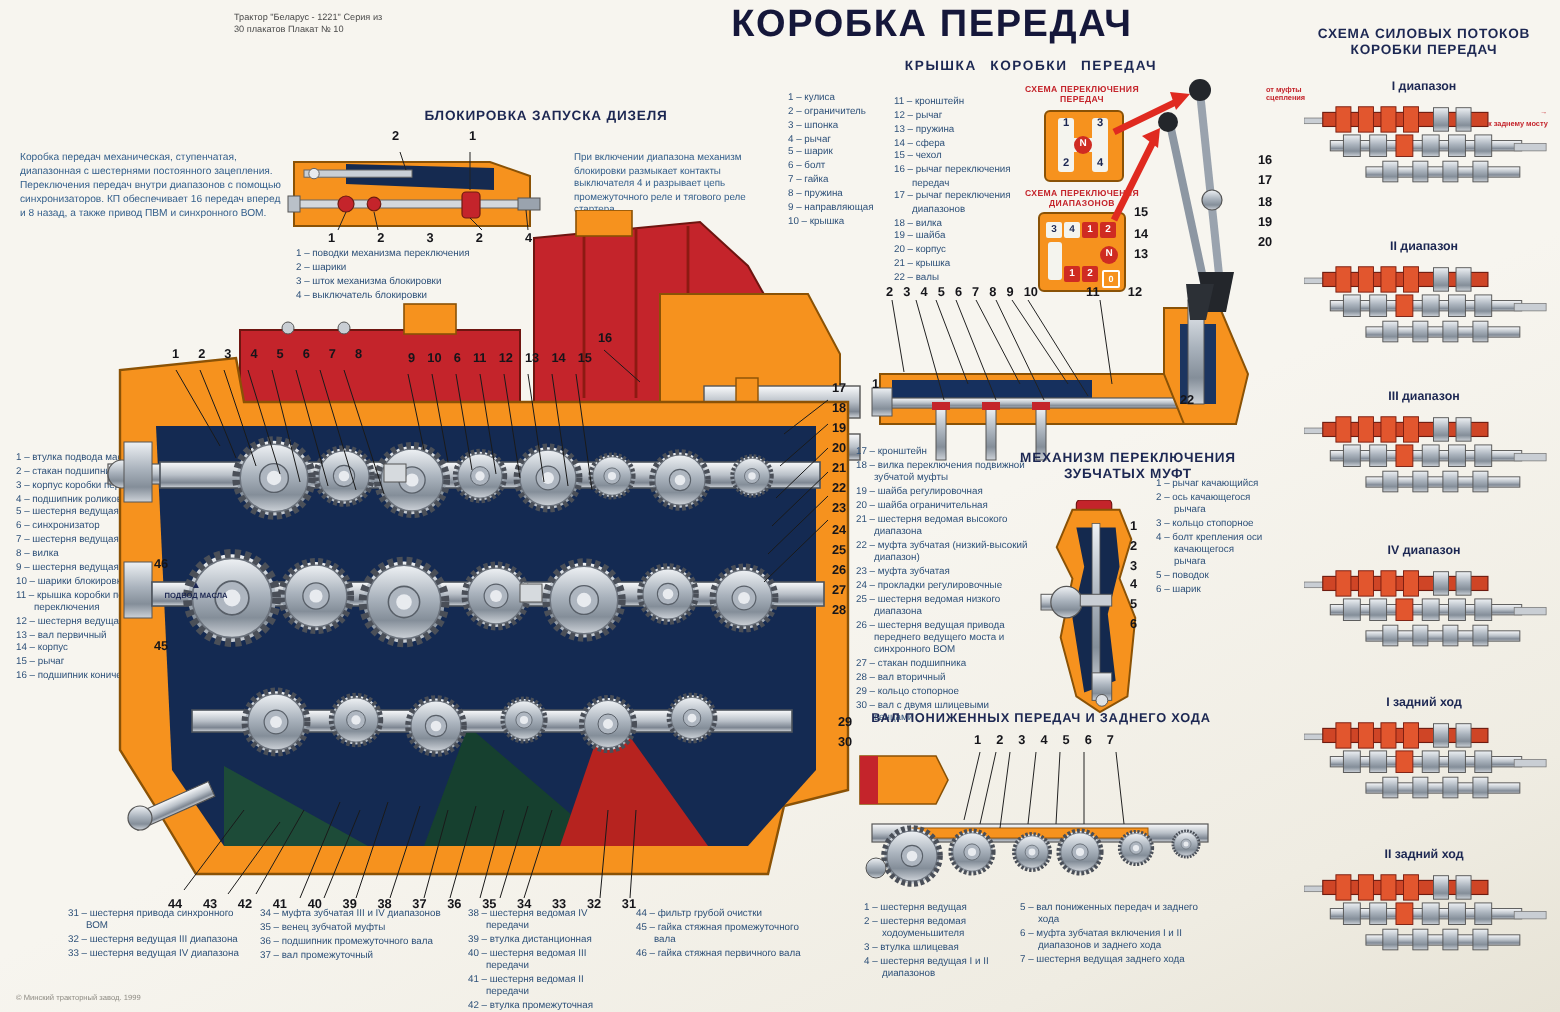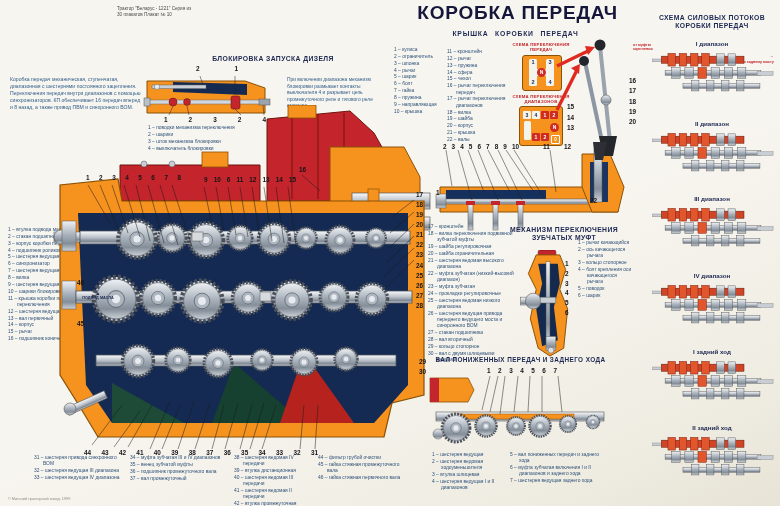--- a/index.html
+++ b/index.html
@@ -36,21 +36,21 @@
   svg{display:block;}
 </style>
 </head>
 <body>
 
 <div id="poster">
 
   <div class="abs meta" style="left:117px;top:6px;width:80px;">Трактор "Беларус - 1221"
 Серия из 30 плакатов
 Плакат № 10</div>
-  <div class="abs main-title" style="left:358px;top:2px;width:260px;text-align:right;">КОРОБКА ПЕРЕДАЧ</div>
+  <div class="abs main-title" style="left:336px;top:2px;width:260px;">КОРОБКА ПЕРЕДАЧ</div>
 
   <div class="abs intro" style="left:10px;top:76px;width:134px;">Коробка передач механическая, ступенчатая, диапазонная с шестернями постоянного зацепления. Переключения передач внутри диапазонов с помощью синхронизаторов. КП обеспечивает 16 передач вперед и 8 назад, а также привод ПВМ и синхронного ВОМ.</div>
 
   <div class="abs lst" style="left:8px;top:227px;width:106px;">
       <div>1 – втулка подвода масла</div>
       <div>2 – стакан подшипника</div>
       <div>3 – корпус коробки передач</div>
       <div>4 – подшипник роликовый</div>
       <div>5 – шестерня ведущая I передачи</div>
       <div>6 – синхронизатор</div>

